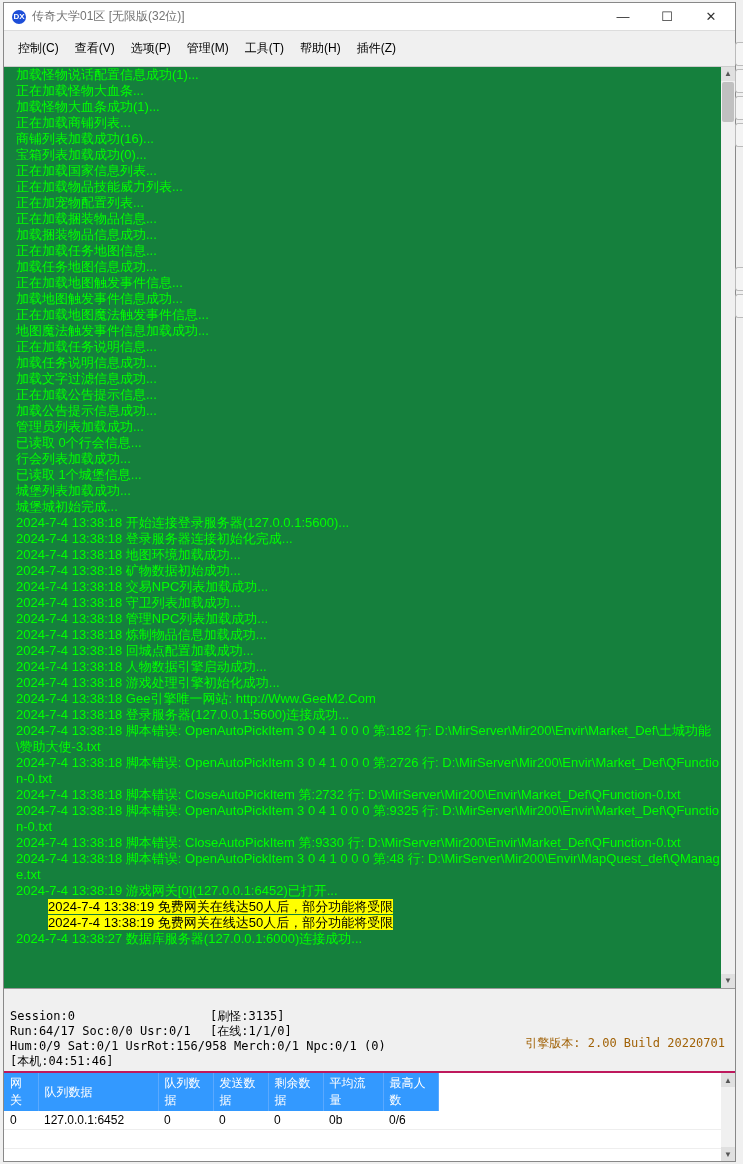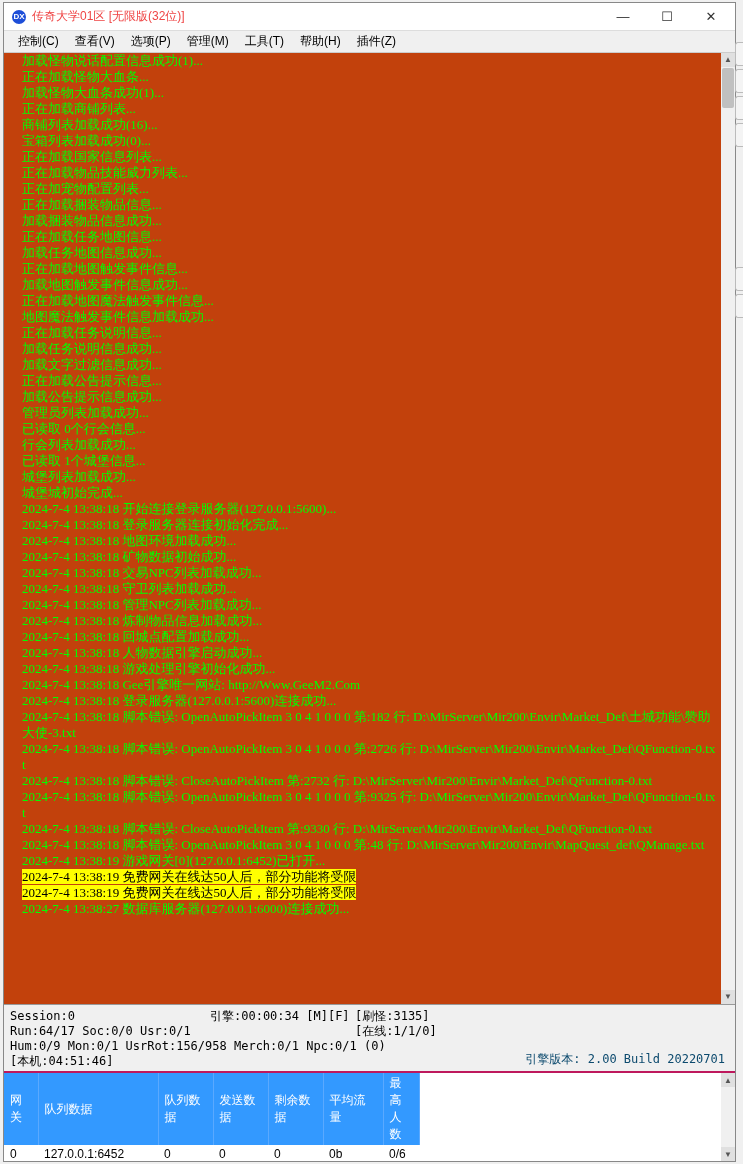--- a/index.html
+++ b/index.html
@@ -1,36 +1,36 @@
 <!DOCTYPE html>
 <html><head>
 <meta charset="utf-8">
 <style>
 * { margin: 0; padding: 0; box-sizing: border-box; }
 body { font-family: "Microsoft YaHei", SimSun, sans-serif; font-size: 12px; background: #f0f0f0; width: 743px; height: 1164px; overflow: hidden; position: relative; }
 .window { width: 733px; height: 1160px; background: #fff; border: 1px solid #888; position: absolute; left: 3px; top: 2px; display: flex; flex-direction: column; }
 .titlebar { height: 28px; background: #fff; display: flex; align-items: center; padding: 0 2px 0 8px; border-bottom: 1px solid #ddd; }
 .appicon { width: 14px; height: 14px; border-radius: 50%; background: #1d4ed8; color: #fff; font-size: 8px; display: flex; align-items: center; justify-content: center; margin-right: 6px; font-weight: bold; }
-.title { flex: 1; font-size: 12px; color: #ef4444; }
+.title { flex: 1; font-size: 12px; color: #737373; }
 .winbtns { display: flex; }
 .winbtn { width: 44px; height: 28px; display: flex; align-items: center; justify-content: center; font-size: 13px; color: #333; cursor: pointer; font-family: Arial, sans-serif; }
-.menubar { height: 22px; display: flex; align-items: center; padding: 4px 6px; border-bottom: 1px solid #ccc; background: #f0f0f0; }
+.menubar { height: 36px; display: flex; align-items: center; padding: 4px 6px; border-bottom: 1px solid #ccc; background: #f0f0f0; }
 .menuitem { padding: 2px 8px; font-size: 12px; color: #000; cursor: pointer; }
-.console { flex: 1; background: #c2410c; color: #00ff00; font-family: Liberation Serif, serif; font-size: 13px; line-height: 16px; padding: 0 18px; overflow: hidden; position: relative; }
+.console { flex: 1; background: #15803d; color: #00ff00; font-family: Liberation Sans, sans-serif; font-size: 13px; line-height: 16px; padding: 0 12px; overflow: hidden; position: relative; }
 .console-inner { white-space: pre-wrap; word-break: break-all; }
-.console .hl { background: #ffff00; color: #000; }
+.console .hl { background: #ffff00; color: #000; margin-left: 32px; }
 .scrollbar { position: absolute; right: 0; top: 0; bottom: 0; width: 14px; background: #f0f0f0; }
 .scroll-thumb { position: absolute; right: 1px; width: 12px; top: 15px; height: 40px; background: #c0c0c0; border-radius: 2px; }
 .scroll-arrow { position: absolute; right: 0; width: 14px; height: 14px; background: #e0e0e0; font-size: 8px; display: flex; align-items: center; justify-content: center; color: #555; }
-.statuspanel { background: #f0f0f0; padding: 4px 6px 2px 6px; font-family: "NSimSun", "SimSun", monospace; font-size: 12px; line-height: 15px; position: relative; border-top: 1px solid #999; }
+.statuspanel { background: #f0f0f0; padding: 20px 6px 2px 6px; font-family: "NSimSun", "SimSun", monospace; font-size: 12px; line-height: 15px; position: relative; border-top: 1px solid #999; }
 .statrow { display: flex; }
 .statleft { width: 200px; }
 .statmid { width: 145px; }
 .statright { }
-.version { position: absolute; right: 10px; bottom: 4px; color: #0c4a6e; }
+.version { position: absolute; right: 10px; bottom: 20px; color: #a16207; }
 .tablewrap { position: relative; background: #fff; border-top: 2px solid #be185d; flex: 0 0 90px; overflow: hidden; }
 .gtable { width: 100%; border-collapse: collapse; font-size: 12px; font-family: "SimSun", sans-serif; }
 .gtable th { background: #3399ff; color: #fff; font-weight: normal; text-align: left; padding: 2px 6px; border-right: 1px solid #5aa9ff; height: 18px; }
 .gtable td { padding: 2px 6px; border-bottom: 1px solid #eee; height: 16px; color: #000; }
 .tablewrap .tscroll { position: absolute; right: 0; top: 0; bottom: 0; width: 14px; background: #f0f0f0; }
 .tablewrap .tscroll .ta { position: absolute; width: 14px; height: 14px; background: #e0e0e0; font-size: 8px; display:flex; align-items:center; justify-content:center; color:#555; }
 .edge-tabs { position: absolute; right: 0; top: 42px; width: 8px; }
 .etab { width: 9px; height: 24px; background: #f4f4f4; border: 1px solid #bbb; border-right: none; margin-bottom: 3px; border-radius: 3px 0 0 3px; }
 </style>
 </head>
@@ -117,44 +117,43 @@
       <div class="scroll-arrow" style="bottom:0">▼</div>
     </div>
   </div>
 
   <div class="statuspanel">
     <div class="statrow">
       <div class="statleft">
         <div>Session:0</div>
         <div>Run:64/17 Soc:0/0 Usr:0/1</div>
       </div>
-      <div class="statmid">引擎:00:00:34 [M][F]</div>
       <div class="statright">
         <div>[刷怪:3135]</div>
         <div>[在线:1/1/0]</div>
       </div>
     </div>
-    <div>Hum:0/9 Mon:0/1 UsrRot:156/958 Merch:0/1 Npc:0/1 (0)</div>
+    <div>Hum:0/9 Sat:0/1 UsrRot:156/958 Merch:0/1 Npc:0/1 (0)</div>
     <div class="statrow">
       <div>[本机:04:51:46]</div>
     </div>
     <div class="version">引擎版本: 2.00 Build 20220701</div>
   </div>
 
   <div class="tablewrap">
     <table class="gtable">
       <thead>
         <tr>
           <th style="width:34px">网关</th>
           <th style="width:120px">队列数据</th>
           <th style="width:55px">队列数据</th>
           <th style="width:55px">发送数据</th>
           <th style="width:55px">剩余数据</th>
           <th style="width:60px">平均流量</th>
-          <th style="width:36px">最高人数</th>
+          <th style="width:55px">最高人数</th>
           <th style="background:#fff;border:none"></th>
         </tr>
       </thead>
       <tbody>
         <tr>
           <td>0</td>
           <td>127.0.0.1:6452</td>
           <td>0</td>
           <td>0</td>
           <td>0</td>

